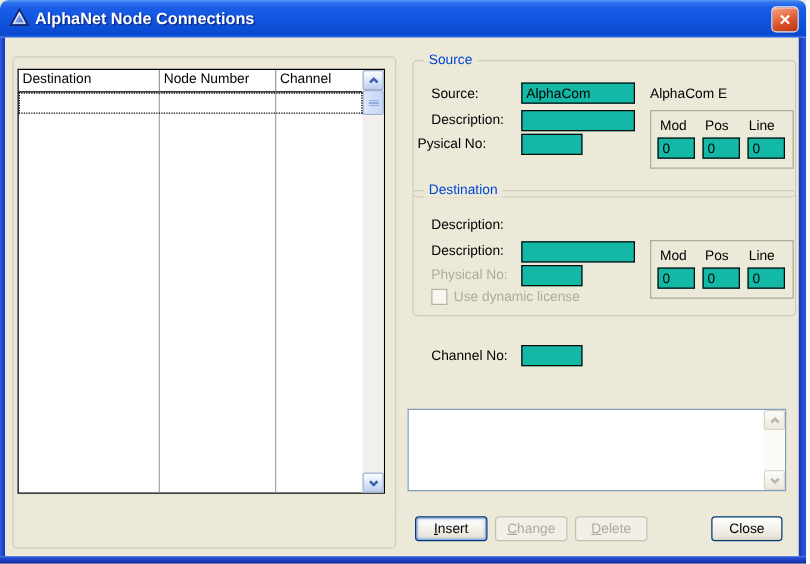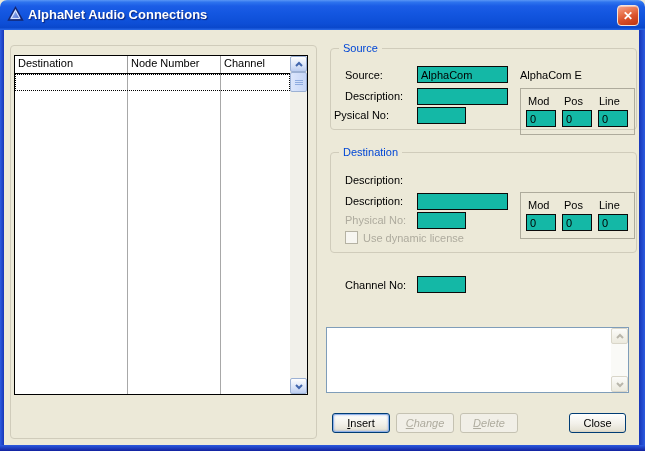--- a/index.html
+++ b/index.html
@@ -65,41 +65,41 @@
   
   .bigbox{position:absolute;left:326px;top:327px;width:303px;height:66px;border:1px solid #7f9db9;
     background:#fff;box-sizing:border-box;display:flex;}
   .bigbox-text{flex:1;font-size:11px;padding:2px;}
 
   
   .btn{position:absolute;height:20px;border:1px solid #003c74;border-radius:3px;
     background:linear-gradient(180deg,#ffffff,#f2f0e9 55%,#e6e3d6 88%,#d6d2c2);
     font-family:"Liberation Sans",sans-serif;font-size:11px;color:#000;padding:0;cursor:default;}
   .btn.default{box-shadow:inset 0 0 0 1px #8fb0e8, inset 0 0 3px #5a7fd0;}
-  .btn[disabled]{border-color:#c5c2b2;background:#f1efe7;color:#aeab9e;box-shadow:none;font-style:italic;}
+  .btn[disabled]{border-color:#c5c2b2;background:#f1efe7;color:#aeab9e;box-shadow:none;}
   .btn u{text-decoration:underline;}
 </style>
 </head>
 <body>
 
 <div class="window">
 
   <div class="titlebar">
     <svg class="app-icon" viewBox="0 0 17 17">
       <defs>
         <linearGradient id="tg" x1="0" y1="0" x2="1" y2="1">
           <stop offset="0" stop-color="#e6eeff"></stop>
             <stop offset="0.5" stop-color="#7e9ce8"></stop>
             <stop offset="1" stop-color="#2d4fc0"></stop>
         </linearGradient>
       </defs>
       <polygon points="8.5,1.5 15.5,14 1.5,14" fill="url(#tg)" stroke="#15266e" stroke-width="1.4"></polygon>
       <polygon points="8.5,4.5 12.8,12.4 4.2,12.4" fill="none" stroke="#e8efff" stroke-width="1"></polygon>
     </svg>
-    <div class="win-title">AlphaNet Audio Connections</div>
+    <div class="win-title">AlphaNet Node Connections</div>
     <button class="x-btn">
       <span>✕</span>
     </button>
   </div>
   <div class="frame-left"></div>
   <div class="frame-right"></div>
   <div class="frame-bottom"></div>
 
   <div class="group" style="left:10px;top:45px;width:307px;height:394px;"></div>
 
@@ -127,21 +127,21 @@
         </div>
       <div class="sb-track"></div>
       <button class="sb-btn">
         <svg width="10" height="7" viewBox="0 0 10 7">
             <polyline class="chev" points="2,2 5,5 8,2"></polyline>
           </svg>
       </button>
     </div>
   </div>
 
-  <div class="group" style="left:330px;top:48px;width:307px;height:82px;">
+  <div class="group" style="left:330px;top:48px;width:307px;height:110px;">
     <div class="gtitle">Source</div>
   </div>
   <div class="lbl" style="left:345px;top:69px;">Source:</div>
   <input class="tb" style="left: 417px; top: 66px; width: 91px;" value="AlphaCom">
   <div class="lbl" style="left:345px;top:90px;">Description:</div>
   <input class="tb" style="left: 417px; top: 88px; width: 91px;" value="">
   <div class="lbl" style="left:334px;top:109px;">Pysical No:</div>
   <input class="tb" style="left: 417px; top: 107px; width: 49px;" value="">
   <div class="lbl" style="left:520px;top:69px;">AlphaCom E</div>
   <div class="mplbox" style="left:520px;top:88px;width:115px;height:47px;"></div>

